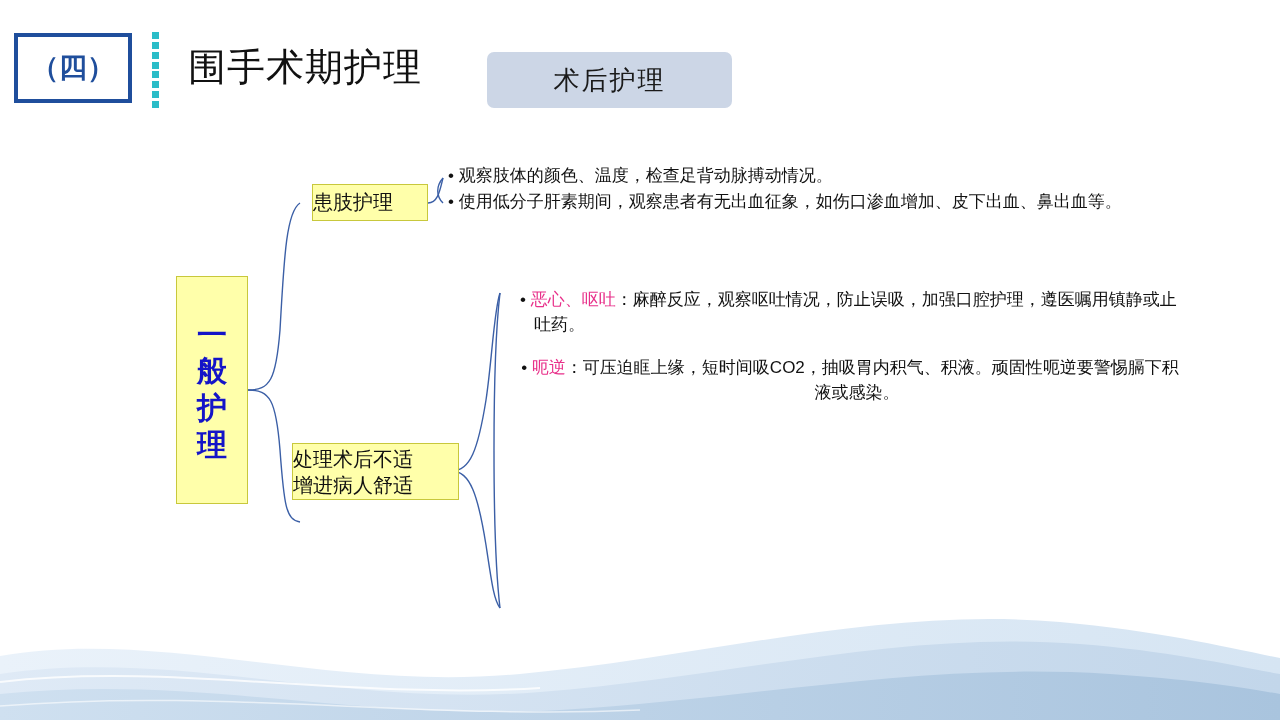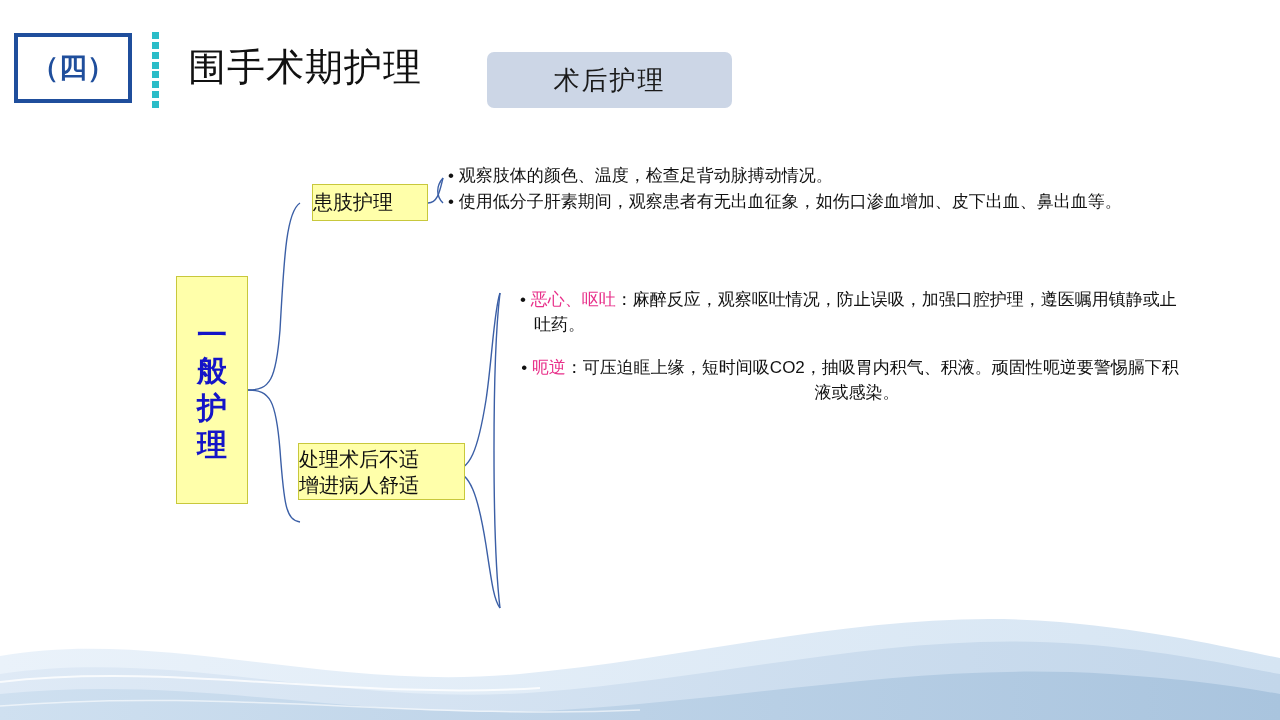--- a/index.html
+++ b/index.html
@@ -84,21 +84,21 @@
     display: flex; flex-direction: column;
     justify-content: center;
     font-family: "DejaVu Serif", serif;
     color: #111111;
   }
   #node-limb {
     left: 312px; top: 184px; width: 116px; height: 37px;
     font-size: 20px;
   }
   #node-discomfort {
-    left: 298px; top: 443px; width: 167px; height: 57px;
+    left: 292px; top: 443px; width: 167px; height: 57px;
     font-size: 20px; line-height: 1.3;
   }
 
   
   .connectors { position: absolute; left: 0; top: 0; width: 1280px; height: 720px; }
 
   
   .txtblock {
     position: absolute;
     font-family: Liberation Sans, sans-serif;

